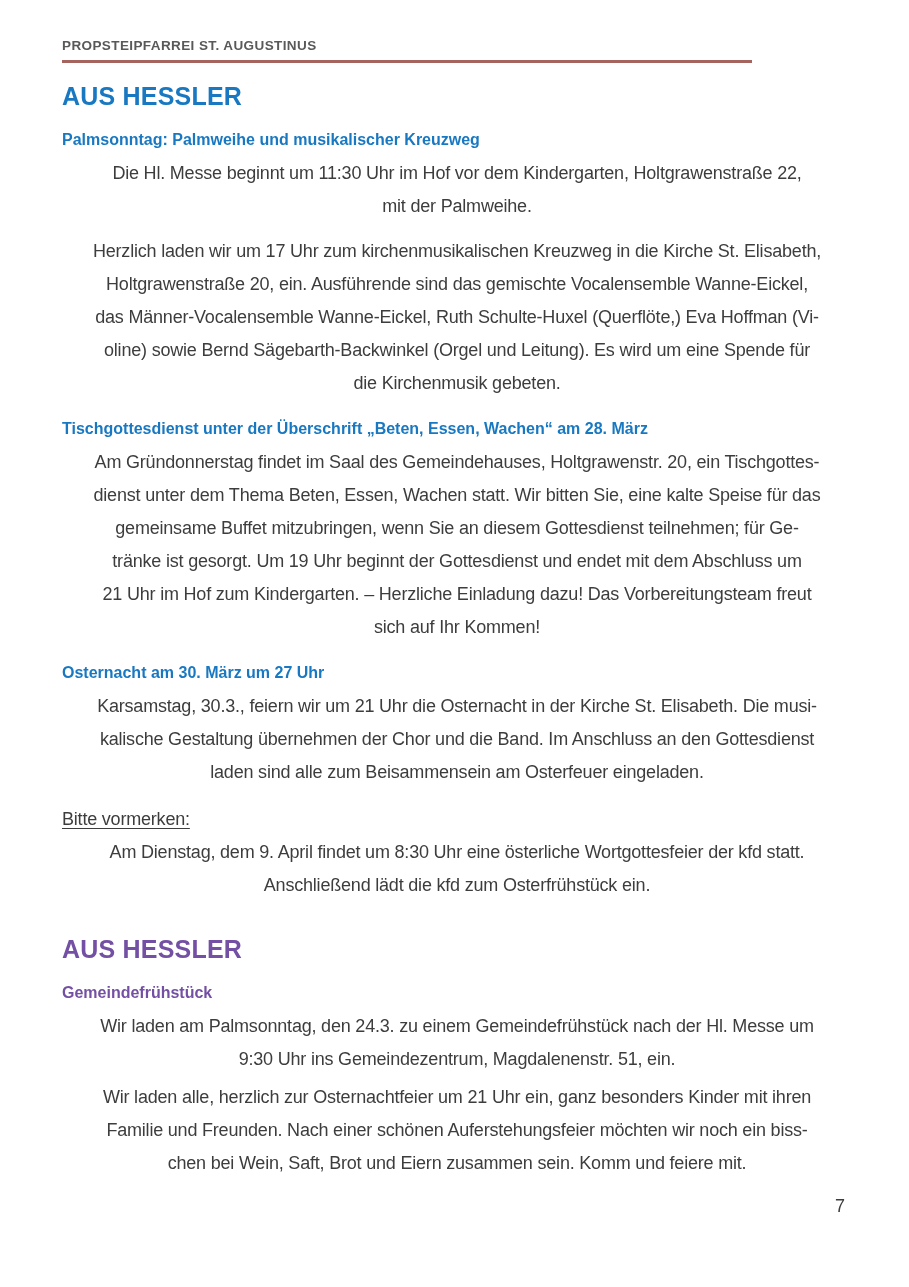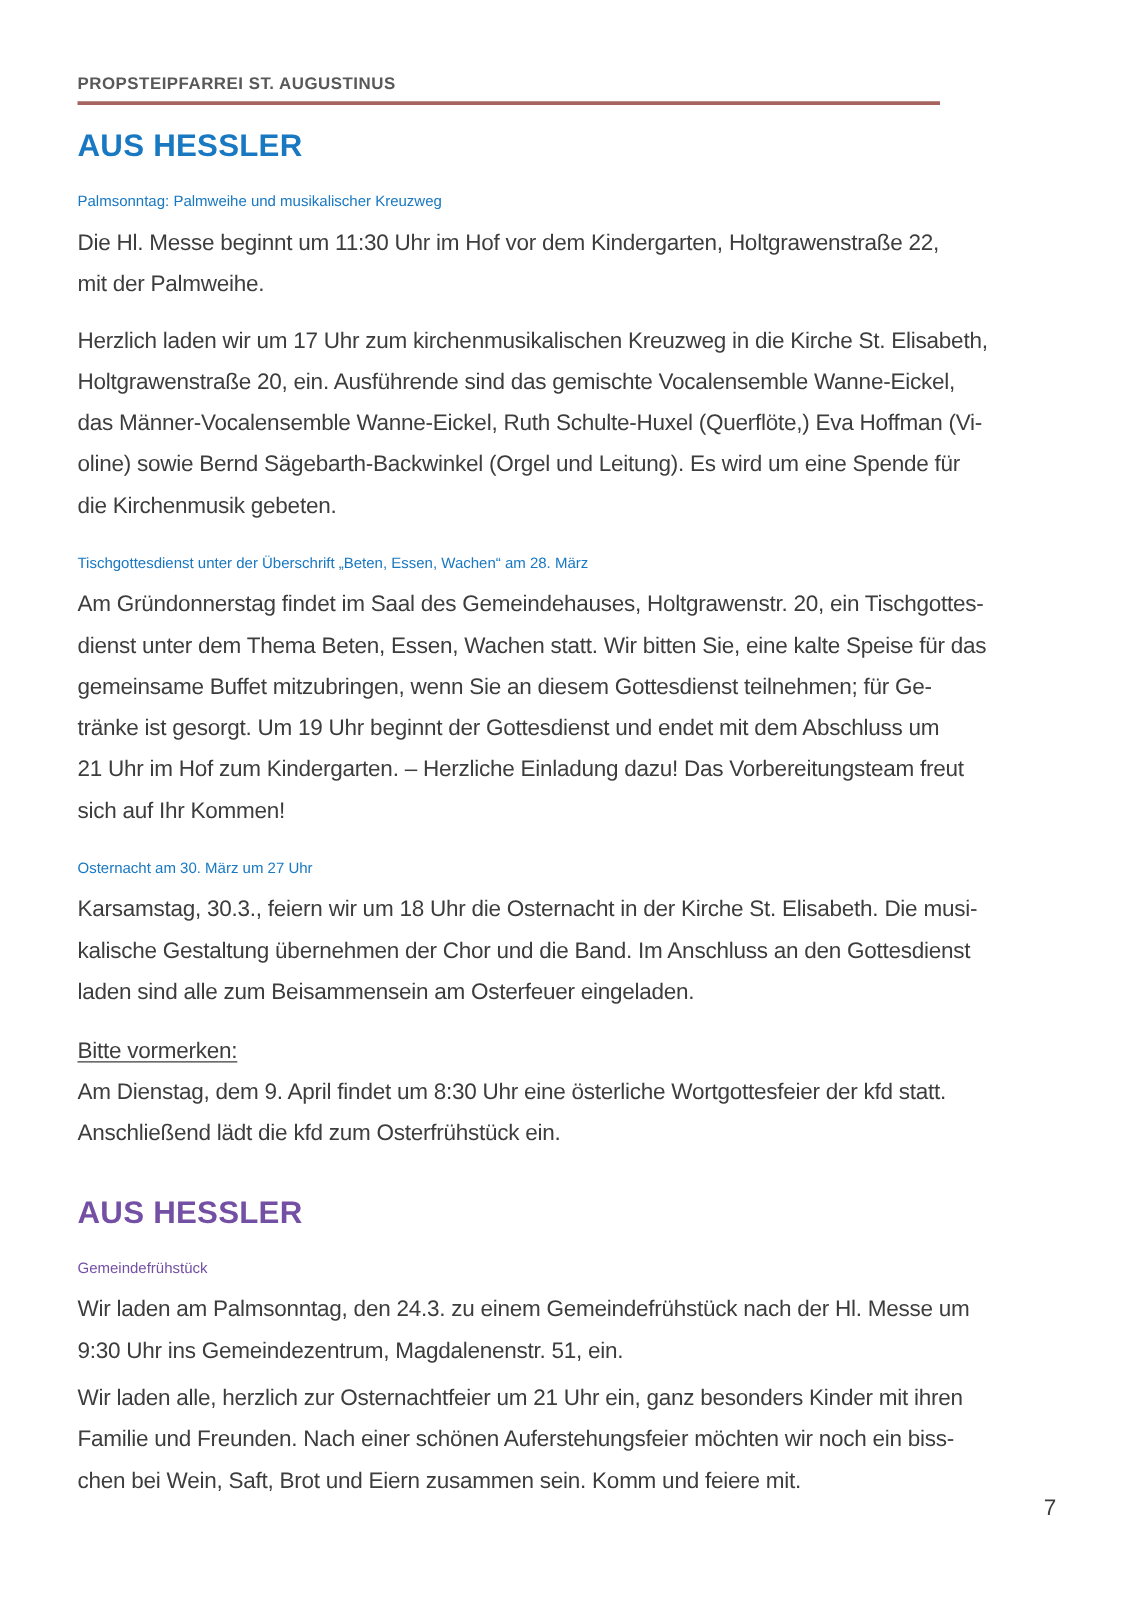--- a/index.html
+++ b/index.html
@@ -5,21 +5,21 @@
   html, body { margin: 0; padding: 0; background: #e8e8e8; }
   .page {
     position: relative;
     width: 909px;
     height: 1287px;
     margin: 0 auto;
     background: #ffffff;
     font-family: "Liberation Sans", sans-serif;
     color: #3d3d3d;
     box-sizing: border-box;
-    padding: 58px 57px 0 62px;
+    padding: 37px 57px 0 62px;
     overflow: hidden;
   }
   .masthead-title {
     font-size: 13.5px;
     font-weight: bold;
     letter-spacing: 0.4px;
     color: #595959;
     line-height: 18px;
     margin: 0 0 5px 0;
   }
@@ -33,33 +33,34 @@
     font-size: 25px;
     font-weight: bold;
     line-height: 30px;
     margin: 18px 0 0 0;
     letter-spacing: 0.2px;
   }
   .section-title.blue   { color: #1878c1; }
   .section-title.purple { color: #7450a4; }
   .section-title.gap-large { margin-top: 32px; }
   .subheading {
-    font-size: 12px;
-    font-weight: normal;
+    font-size: 16px;
+    font-weight: bold;
     line-height: 24px;
     margin: 17px 0 0 0;
   }
   .subheading.blue   { color: #1878c1; }
   .subheading.purple { color: #7450a4; }
   .body-para {
     font-size: 18px;
     line-height: 33px;
     margin: 5px 0 0 0;
     white-space: pre;
     letter-spacing: -0.2px;
+    text-align: center;
   }
   .body-para.para-gap { margin-top: 12px; }
   .vormerken-block { margin-top: 14px; }
   .vormerken-label {
     font-size: 18px;
     line-height: 33px;
     text-decoration: underline;
     text-underline-offset: 3px;
     letter-spacing: -0.2px;
   }
@@ -95,21 +96,21 @@
 
   <div class="subheading blue">Tischgottesdienst unter der Überschrift „Beten, Essen, Wachen“ am 28. März</div>
   <div class="body-para">Am Gründonnerstag findet im Saal des Gemeindehauses, Holtgrawenstr. 20, ein Tischgottes-
 dienst unter dem Thema Beten, Essen, Wachen statt. Wir bitten Sie, eine kalte Speise für das
 gemeinsame Buffet mitzubringen, wenn Sie an diesem Gottesdienst teilnehmen; für Ge-
 tränke ist gesorgt. Um 19 Uhr beginnt der Gottesdienst und endet mit dem Abschluss um
 21 Uhr im Hof zum Kindergarten. – Herzliche Einladung dazu! Das Vorbereitungsteam freut
 sich auf Ihr Kommen!</div>
 
   <div class="subheading blue">Osternacht am 30. März um 27 Uhr</div>
-  <div class="body-para">Karsamstag, 30.3., feiern wir um 18 Uhr die Osternacht in der Kirche St. Elisabeth. Die musi-
+  <div class="body-para">Karsamstag, 30.3., feiern wir um 21 Uhr die Osternacht in der Kirche St. Elisabeth. Die musi-
 kalische Gestaltung übernehmen der Chor und die Band. Im Anschluss an den Gottesdienst
 laden sind alle zum Beisammensein am Osterfeuer eingeladen.</div>
 
   <div class="vormerken-block">
     <div class="vormerken-label">Bitte vormerken:</div>
     <div class="body-para">Am Dienstag, dem 9. April findet um 8:30 Uhr eine österliche Wortgottesfeier der kfd statt.
 Anschließend lädt die kfd zum Osterfrühstück ein.</div>
   </div>
 
   <div class="section-title purple gap-large">AUS HESSLER</div>

